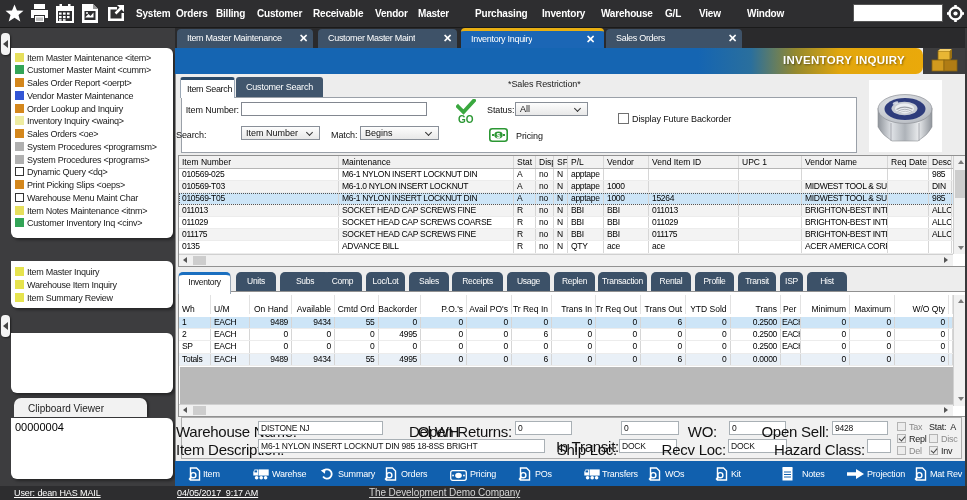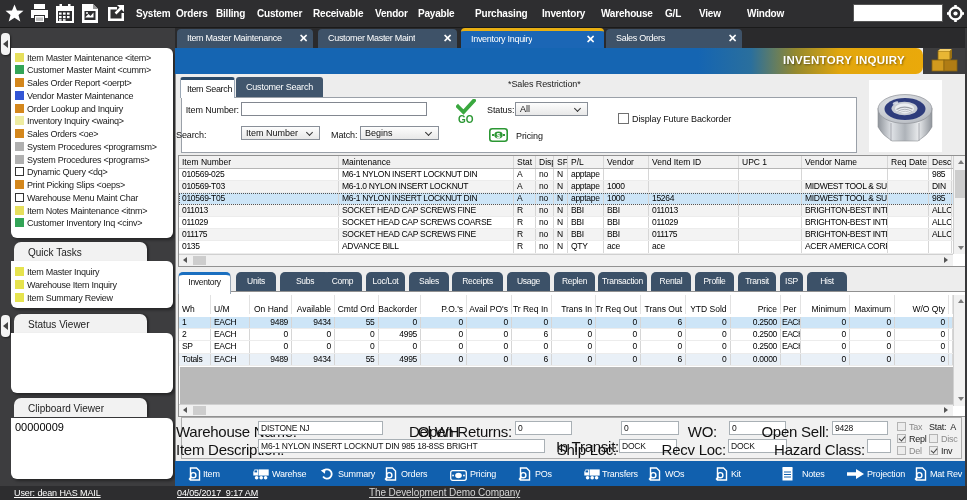--- a/index.html
+++ b/index.html
@@ -112,21 +112,21 @@
  <svg class="abs" style="left:107px;top:4px" width="18" height="18" viewBox="0 0 18 18">
         <path d="M1 3 h9 v2.5 h-6.5 v9 h11 v-5.5 h2.5 v8 h-16 z" fill="#fff"></path>
         <path d="M10 1 h7 v7 l-2.6-2.6 -5 5 -1.8-1.8 5-5 z" fill="#fff"></path>
       </svg>
  <span class="menuitem" style="left:136px">System</span>
  <span class="menuitem" style="left:176px">Orders</span>
  <span class="menuitem" style="left:216px">Billing</span>
  <span class="menuitem" style="left:257px">Customer</span>
  <span class="menuitem" style="left:313px">Receivable</span>
  <span class="menuitem" style="left:375px">Vendor</span>
- <span class="menuitem" style="left:418px">Payable</span>
+ <span class="menuitem" style="left:418px">Master</span>
  <span class="menuitem" style="left:475px">Purchasing</span>
  <span class="menuitem" style="left:542px">Inventory</span>
  <span class="menuitem" style="left:601px">Warehouse</span>
  <span class="menuitem" style="left:665px">G/L</span>
  <span class="menuitem" style="left:699px">View</span>
  <span class="menuitem" style="left:747px">Window</span>
  <div class="searchbox"></div>
  <svg class="abs" style="left:947px;top:5px" width="17" height="17" viewBox="0 0 17 17">
         <circle cx="8.5" cy="8.5" r="6" fill="none" stroke="#fff" stroke-width="2.4"></circle>
         <circle cx="8.5" cy="8.5" r="2.1" fill="#fff"></circle>
@@ -168,37 +168,31 @@
   <span class="pitem" style="top:67.3px"><span class="sq" style="background:#eeeca0"></span>Inventory Inquiry &lt;wainq&gt;</span>
   <span class="pitem" style="top:80px"><span class="sq" style="background:#d4871c"></span>Sales Orders &lt;oe&gt;</span>
   <span class="pitem" style="top:92.8px"><span class="sq" style="background:#b0b0b0"></span>System Procedures &lt;programsm&gt;</span>
   <span class="pitem" style="top:105.5px"><span class="sq" style="background:#b0b0b0"></span>System Procedures &lt;programs&gt;</span>
   <span class="pitem" style="top:118.3px"><span class="sq" style="background:#fff;border:1px solid #333"></span>Dynamic Query &lt;dq&gt;</span>
   <span class="pitem" style="top:131px"><span class="sq" style="background:#d4871c"></span>Print Picking Slips &lt;oeps&gt;</span>
   <span class="pitem" style="top:143.8px"><span class="sq" style="background:#fff;border:1px solid #333"></span>Warehouse Menu Maint Char</span>
   <span class="pitem" style="top:156.5px"><span class="sq" style="background:#e6df5c"></span>Item Notes Maintenance &lt;itnm&gt;</span>
   <span class="pitem" style="top:169.3px"><span class="sq" style="background:#33a457"></span>Customer Inventory Inq &lt;cinv&gt;</span>
  </div>
- <div class="sp-head" style="top:214px">
-        <span>Quick Tasks</span>
-      </div>
  <div class="sp-panel" style="top:233px;height:47px">
   <span class="pitem" style="top:5px"><span class="sq" style="background:#e6e34e"></span>Item Master Inquiry</span>
   <span class="pitem" style="top:18px"><span class="sq" style="background:#e6e34e"></span>Warehouse Item Inquiry</span>
   <span class="pitem" style="top:31px"><span class="sq" style="background:#e6e34e"></span>Item Summary Review</span>
  </div>
- <div class="sp-head" style="top:286px">
-        <span>Status Viewer</span>
-      </div>
  <div class="sp-panel" style="top:305px;height:60px"></div>
  <div class="sp-head" style="top:370px">
         <span>Clipboard Viewer</span>
       </div>
  <div class="sp-panel" style="top:390px;height:61px">
-        <span style="position:absolute;left:4px;top:3px;font-size:11px">00000009</span>
+        <span style="position:absolute;left:4px;top:3px;font-size:11px">00000004</span>
       </div>
 </div>
 
 <div class="titlebar">
       <span class="t">INVENTORY INQUIRY</span>
     </div>
 <div class="titleright">
  <svg class="abs" style="left:8px;top:1px" width="28" height="24" viewBox="0 0 28 24">
   <rect x="7" y="2" width="12" height="9" fill="#e8b634" stroke="#8a6510" stroke-width="0.8"></rect>
   <rect x="1" y="11" width="12" height="11" fill="#d29a1e" stroke="#8a6510" stroke-width="0.8"></rect>
@@ -437,21 +431,21 @@
           <div class="c cR" style="width:43px">Available</div>
           <div class="c cR" style="width:43.5px">Cmtd Ord</div>
           <div class="c cR" style="width:42.5px">Backorder</div>
           <div class="c cR" style="width:46px">P.O.'s</div>
           <div class="c cR" style="width:45px">Avail PO's</div>
           <div class="c cR" style="width:40px">Tr Req In</div>
           <div class="c cR" style="width:44px">Trans In</div>
           <div class="c cR" style="width:45px">Tr Req Out</div>
           <div class="c cR" style="width:45px">Trans Out</div>
           <div class="c cR" style="width:44.5px">YTD Sold</div>
-          <div class="c cR" style="width:50.5px">Price</div>
+          <div class="c cR" style="width:50.5px">Trans</div>
           <div class="c" style="width:20px;padding-left:2px">Per</div>
           <div class="c cR" style="width:49px">Minimum</div>
           <div class="c cR" style="width:45px">Maximum</div>
           <div class="c cR" style="width:54px">W/O Qty</div>
           <div class="c" style="width:4px">I</div>
   </div>
   <div class="g2r sel2" style="top:25px">
    <div class="c" style="width:32px">1</div>
           <div class="c" style="width:39px">EACH</div>
           <div class="c cR" style="width:42px">9489</div>

